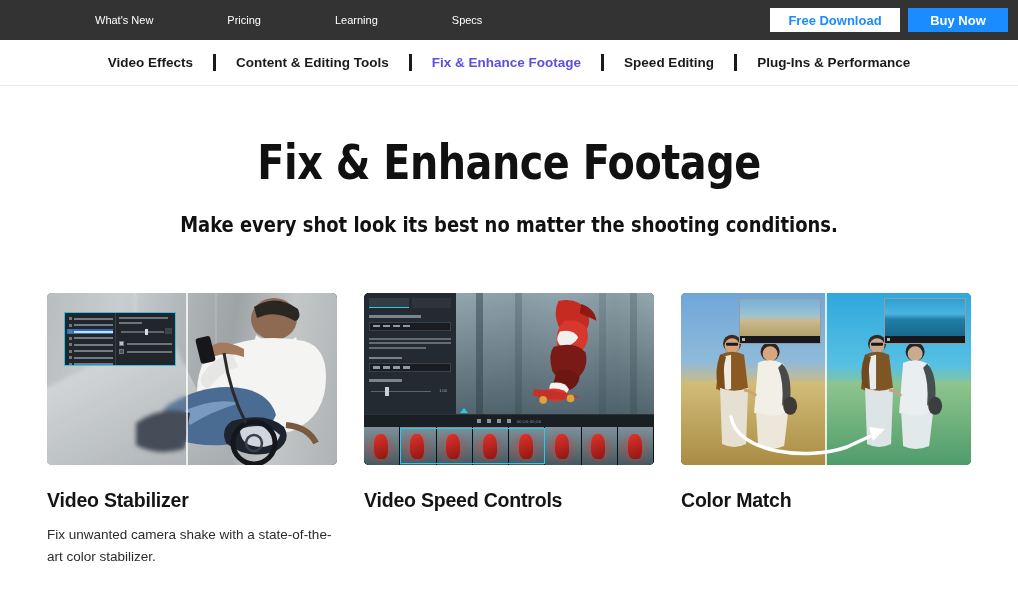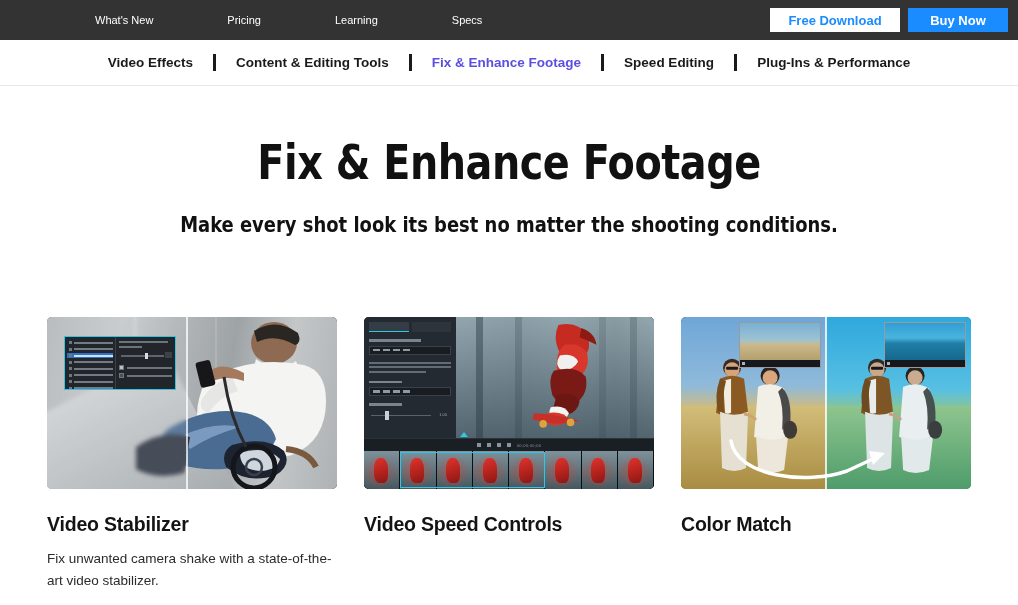--- a/index.html
+++ b/index.html
@@ -153,21 +153,21 @@
     margin-top: 23px;
     transform: scaleX(0.95);
   }
 
   
   .cards {
     display: flex;
     justify-content: center;
     gap: 27px;
     padding: 0 48px;
-    margin-top: 80px;
+    margin-top: 56px;
   }
 
   .card { width: 290px; }
 
   .card-media {
     width: 290px;
     height: 172px;
     border-radius: 5px;
     overflow: hidden;
     position: relative;
@@ -433,21 +433,21 @@
               </div>
             <div class="s1-chk">
                 <b></b>
                 <u></u>
               </div>
           </div>
         </div>
       </div>
     </div>
     <div class="card-heading">Video Stabilizer</div>
-    <div class="card-desc">Fix unwanted camera shake with a state-of-the-art video stabilizer.</div>
+    <div class="card-desc">Fix unwanted camera shake with a state-of-the-art color stabilizer.</div>
   </div>
 
   <div class="card">
     <div class="card-media">
       <div class="scene2">
         <div class="s2-top">
 
           <div class="s2-left">
             <div class="s2-tabs">
               <div class="s2-tab on"></div>

